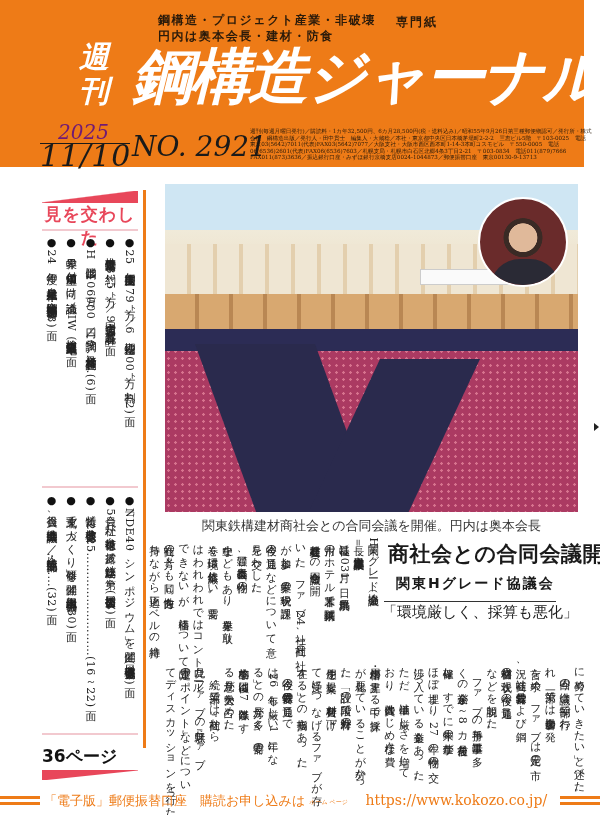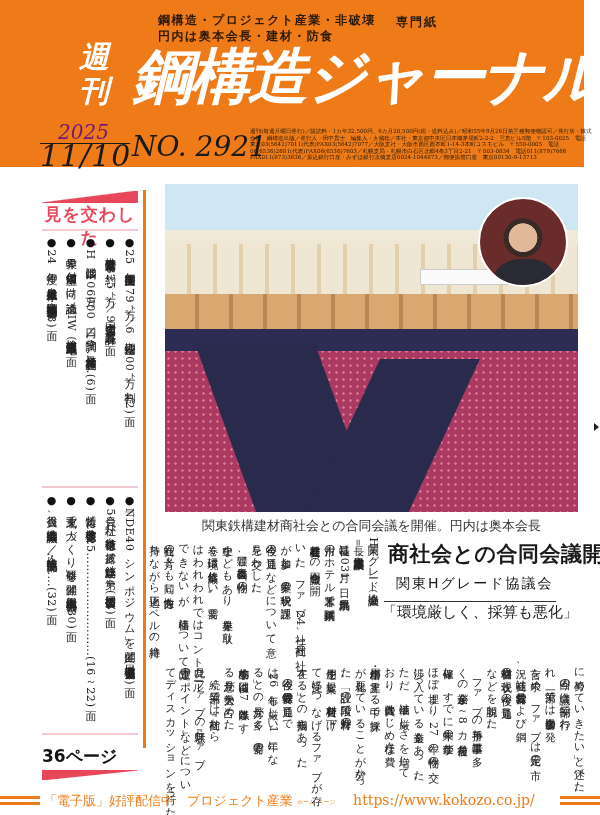--- a/index.html
+++ b/index.html
@@ -48,21 +48,21 @@
                         transform:skewX(-25deg); transform-origin:top left; }
   .photo .banner { position:absolute; left:255px; top:85px; width:110px; height:14px; background:#fafafa;
                    border:1px solid #ccc; }
   .inset { position:absolute; left:478px; top:197px; width:86px; height:86px; border-radius:50%; border:2px solid #fff;
            background:radial-gradient(circle at 50% 45%, #e0b99a 0 22%, #3a2a25 23% 30%, #6a2b2b 31% 100%); overflow:hidden; }
   .inset .suit { position:absolute; left:10px; top:60px; width:70px; height:40px; background:#2a2a35; border-radius:30px 30px 0 0; }
   .caption { position:absolute; left:165px; top:517px; width:413px; text-align:center; font-family:"DejaVu Sans", sans-serif;
              font-size:13px; color:#333; }
 
   .headline { position:absolute; left:388px; top:540px; font-size:21px; font-weight:bold; color:#1a1a1a; white-space:nowrap; letter-spacing:0.5px; }
-  .subhead { position:absolute; left:396px; top:575px; font-family:"DejaVu Sans", sans-serif; font-size:14px; color:#1a1a1a; letter-spacing:2px; white-space:nowrap; }
+  .subhead { position:absolute; left:396px; top:575px; font-family:"DejaVu Sans", sans-serif; font-size:14px; color:#1a1a1a; letter-spacing:2px; white-space:nowrap;font-weight:bold; }
   .dot-rule { position:absolute; left:384px; top:601px; width:172px; height:1px; background:#333; }
   .quote { position:absolute; left:382px; top:603px; font-size:15px; color:#1a1a1a; white-space:nowrap; }
 
   .body-upper { position:absolute; left:168px; top:537px; width:212px; height:90px; display:flex; flex-direction:row-reverse; gap:0; }
   .body-lower { position:absolute; left:168px; top:660px; width:418px; height:130px; display:flex; flex-direction:row-reverse; }
   .col { writing-mode:vertical-rl; font-size:10.8px; line-height:14.6px; letter-spacing:0.3px; color:#222; white-space:nowrap; }
 
   .footer-bar-left { position:absolute; left:0; top:796px; width:40px; height:3px; background:#ee7b17; box-shadow:0 6px 0 #ee7b17; }
   .footer-bar-right { position:absolute; left:560px; top:796px; width:40px; height:3px; background:#ee7b17; box-shadow:0 6px 0 #ee7b17; }
   .footer { position:absolute; left:44px; top:792px; font-family:"DejaVu Sans", sans-serif; font-size:13px; color:#ee7b17; white-space:nowrap; }
@@ -181,17 +181,17 @@
   <div class="col">本格的な回復は27年以降とす</div>
   <div class="col">る意見が大勢を占めた。</div>
   <div class="col">　続く第二部では『商社から</div>
   <div class="col">見たファブの無駄』『ファブ</div>
   <div class="col">選定のポイント』などについ</div>
   <div class="col">てディスカッションを行った。</div>
 </div>
 
 <div class="footer-bar-left"></div>
 <div class="footer">
-  <span>「電子版」好評配信中　プロジェクト産業</span>
+  <span>「電子版」郵便振替口座　購読お申し込みは</span>
   <span class="hp">ホーム ページ</span>
   <span class="url">https://www.kokozo.co.jp/</span>
 </div>
 <div class="footer-bar-right"></div>
 
 </body></html>

